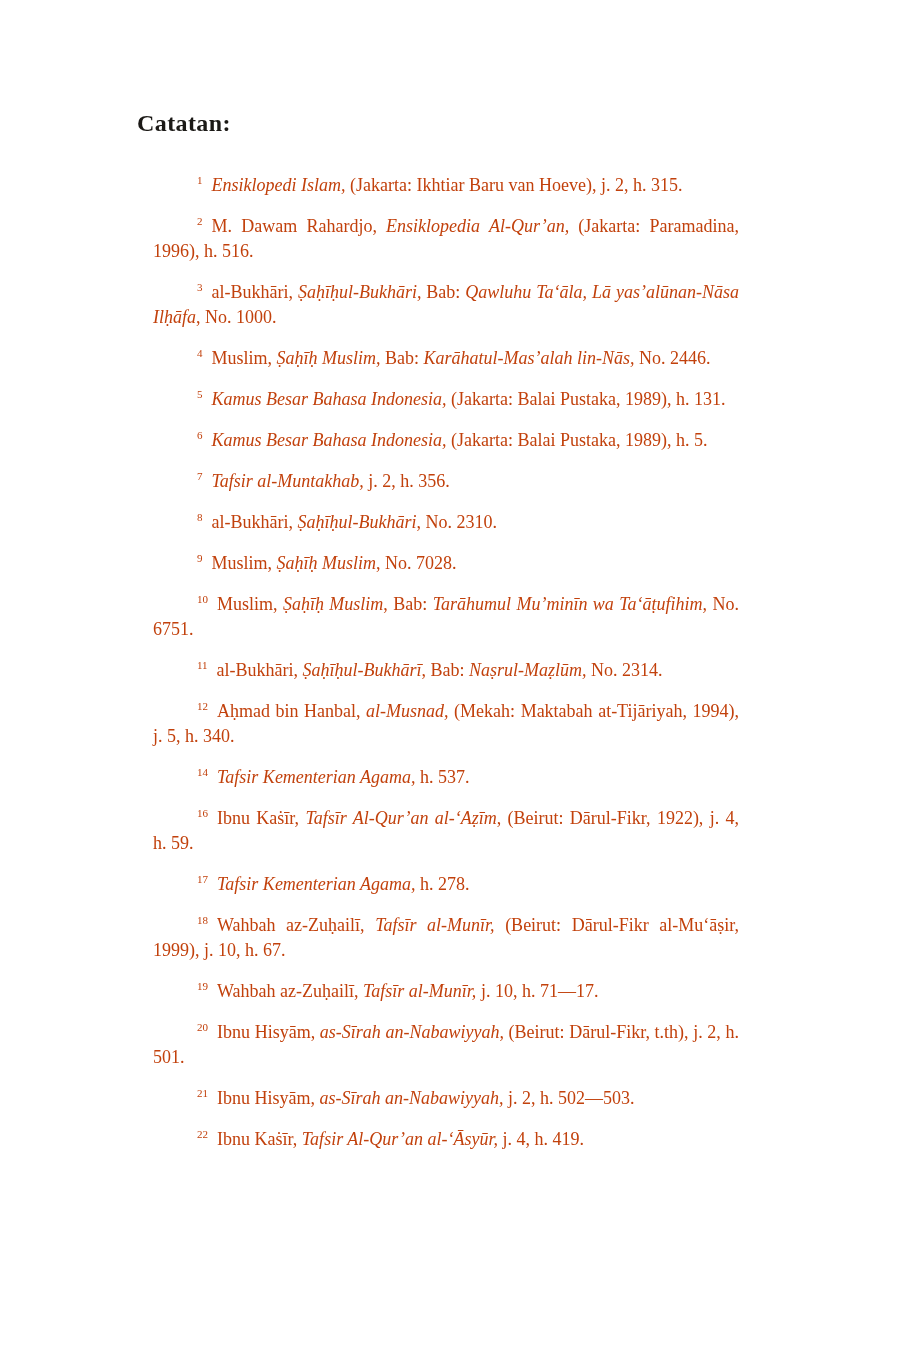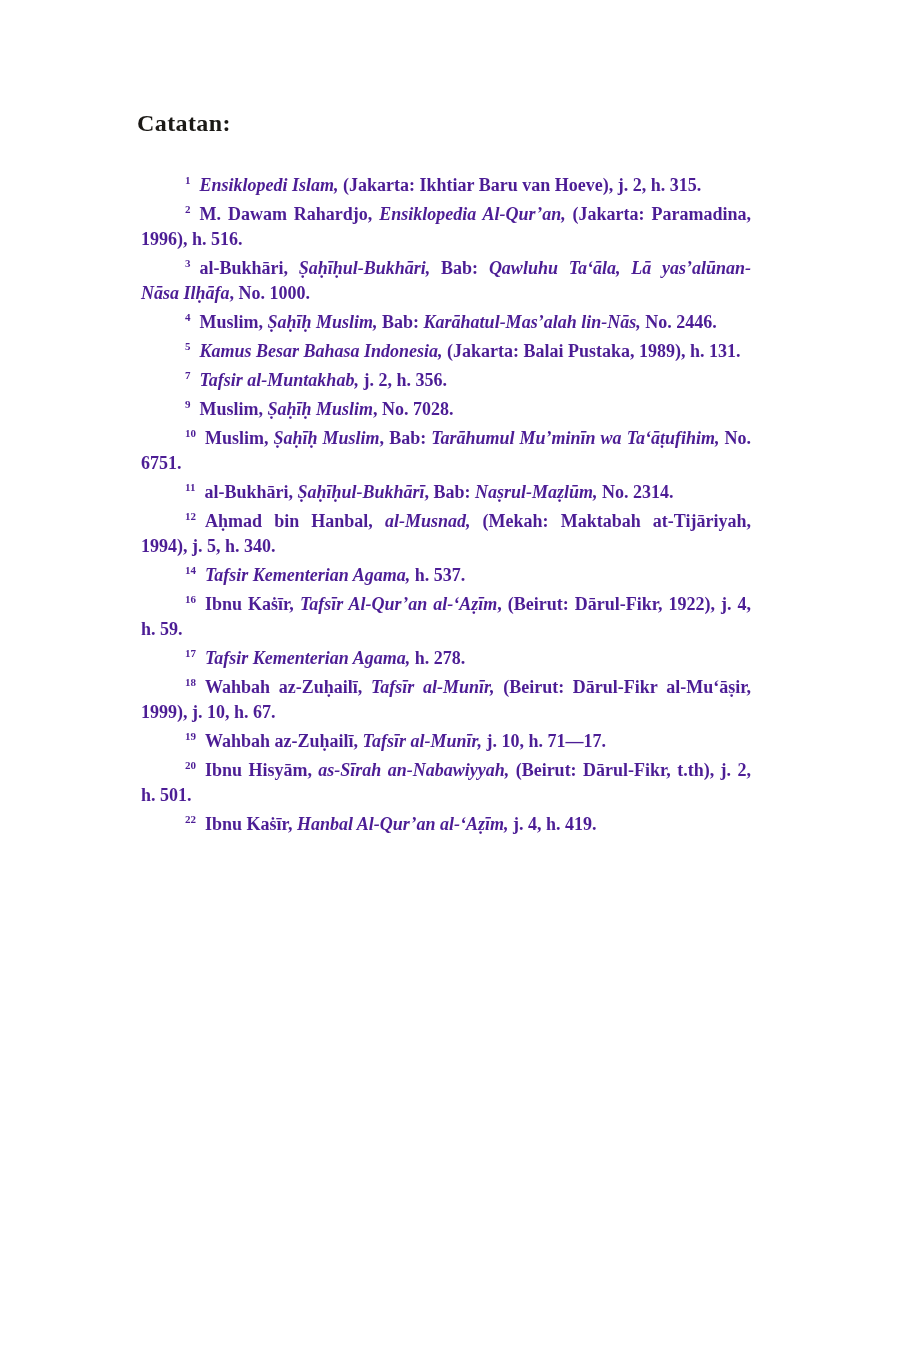--- a/index.html
+++ b/index.html
@@ -20,27 +20,26 @@
   }
   .page-title {
     margin: 0 0 36px 0;
     font-size: 24px;
     font-weight: bold;
     color: #1b1916;
     letter-spacing: 0.4px;
   }
   .notes { }
   .note {
-    margin: 4px;
+    margin: 16px;
     font-size: 18px;
     line-height: 25px;
     text-align: justify;
     text-indent: 44px;
-    color: #4c1d95;
-    font-weight: bold;
+    color: #c2410c;
   }
   .note sup {
     font-size: 11px;
     line-height: 0;
     vertical-align: super;
     margin-right: 9px;
   }
   .note em { font-style: italic; }
   .footer {
     position: absolute;
@@ -61,31 +60,34 @@
 
 <div class="page">
   <div class="content">
     <h1 class="page-title">Catatan:</h1>
     <div class="notes">
         <p class="note"><sup>1</sup><em>Ensiklopedi Islam,</em><span> (Jakarta: Ikhtiar Baru van Hoeve), j. 2, h. 315.</span></p>
         <p class="note"><sup>2</sup><span>M. Dawam Rahardjo, </span><em>Ensiklopedia Al-Qur’an,</em><span> (Jakarta: Paramadina, 1996), h. 516.</span></p>
         <p class="note"><sup>3</sup><span>al-Bukhāri, </span><em>Ṣaḥīḥul-Bukhāri,</em><span> Bab: </span><em>Qawluhu Ta‘āla, Lā yas’alūnan-Nāsa Ilḥāfa</em><span>, No. 1000.</span></p>
         <p class="note"><sup>4</sup><span>Muslim, </span><em>Ṣaḥīḥ Muslim,</em><span> Bab: </span><em>Karāhatul-Mas’alah lin-Nās,</em><span> No. 2446.</span></p>
         <p class="note"><sup>5</sup><em>Kamus Besar Bahasa Indonesia,</em><span> (Jakarta: Balai Pustaka, 1989), h. 131.</span></p>
+        <p class="note"><sup>6</sup><em>Kamus Besar Bahasa Indonesia,</em><span> (Jakarta: Balai Pustaka, 1989), h. 5.</span></p>
         <p class="note"><sup>7</sup><em>Tafsir al-Muntakhab,</em><span> j. 2, h. 356.</span></p>
+        <p class="note"><sup>8</sup><span>al-Bukhāri, </span><em>Ṣaḥīḥul-Bukhāri</em><span>, No. 2310.</span></p>
         <p class="note"><sup>9</sup><span>Muslim, </span><em>Ṣaḥīḥ Muslim</em><span>, No. 7028.</span></p>
         <p class="note"><sup>10</sup><span>Muslim, </span><em>Ṣaḥīḥ Muslim</em><span>, Bab: </span><em>Tarāhumul Mu’minīn wa Ta‘āṭufihim,</em><span> No. 6751.</span></p>
         <p class="note"><sup>11</sup><span>al-Bukhāri, </span><em>Ṣaḥīḥul-Bukhārī</em><span>, Bab: </span><em>Naṣrul-Maẓlūm,</em><span> No. 2314.</span></p>
         <p class="note"><sup>12</sup><span>Aḥmad bin Hanbal, </span><em>al-Musnad,</em><span> (Mekah: Maktabah at-Tijāriyah, 1994), j. 5, h. 340.</span></p>
         <p class="note"><sup>14</sup><em>Tafsir Kementerian Agama,</em><span> h. 537.</span></p>
         <p class="note"><sup>16</sup><span>Ibnu Kaṡīr, </span><em>Tafsīr Al-Qur’an al-‘Aẓīm</em><span>, (Beirut: Dārul-Fikr, 1922), j. 4, h. 59.</span></p>
         <p class="note"><sup>17</sup><em>Tafsir Kementerian Agama,</em><span> h. 278.</span></p>
         <p class="note"><sup>18</sup><span>Wahbah az-Zuḥailī, </span><em>Tafsīr al-Munīr,</em><span> (Beirut: Dārul-Fikr al-Mu‘āṣir, 1999), j. 10,  h. 67.</span></p>
         <p class="note"><sup>19</sup><span>Wahbah az-Zuḥailī, </span><em>Tafsīr al-Munīr,</em><span> j. 10,  h. 71—17.</span></p>
         <p class="note"><sup>20</sup><span>Ibnu Hisyām, </span><em>as-Sīrah an-Nabawiyyah,</em><span> (Beirut: Dārul-Fikr, t.th), j. 2, h. 501.</span></p>
-        <p class="note"><sup>22</sup><span>Ibnu Kaṡīr, </span><em>Hanbal Al-Qur’an al-‘Aẓīm,</em><span> j. 4, h. 419.</span></p>
+        <p class="note"><sup>21</sup><span>Ibnu Hisyām, </span><em>as-Sīrah an-Nabawiyyah,</em><span> j. 2, h. 502—503.</span></p>
+        <p class="note"><sup>22</sup><span>Ibnu Kaṡīr, </span><em>Tafsir Al-Qur’an al-‘Āsyūr,</em><span> j. 4, h. 419.</span></p>
       </div>
   </div>
   <div class="footer">
     <span class="page-number">182</span>
     <span class="running-title">Ragam dan Lapangan Jihad</span>
   </div>
 </div>
 
 </body></html>

